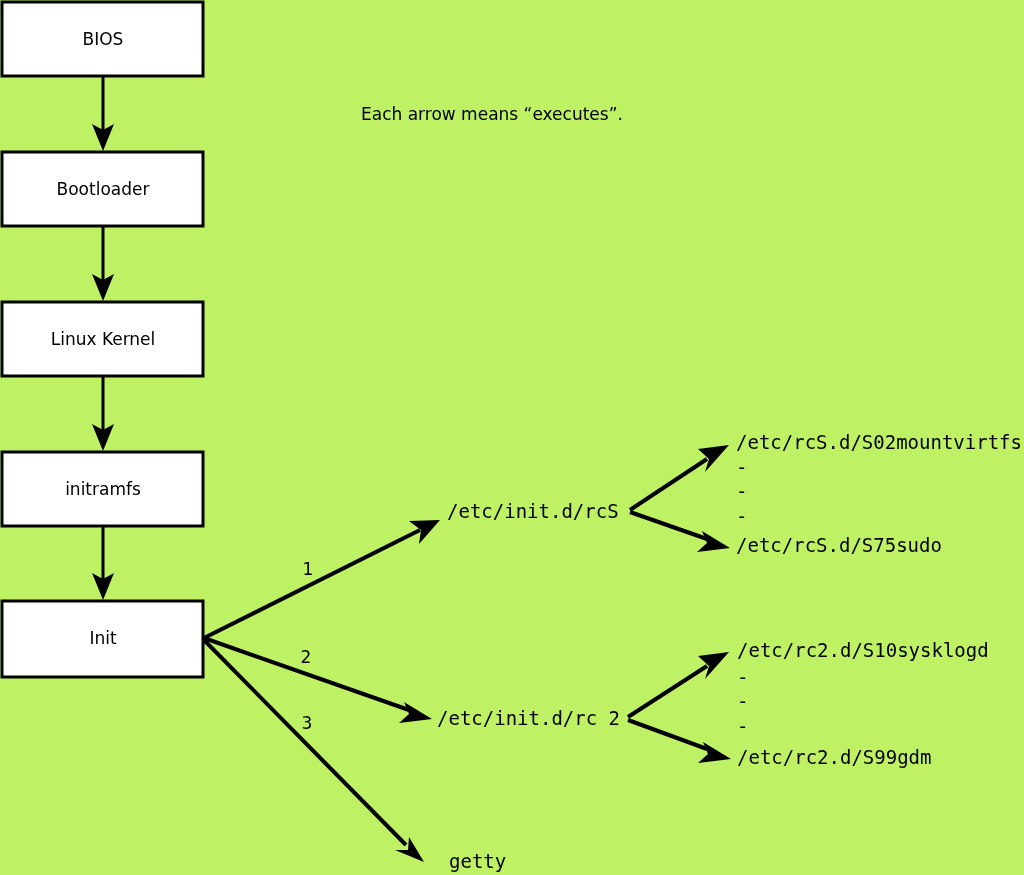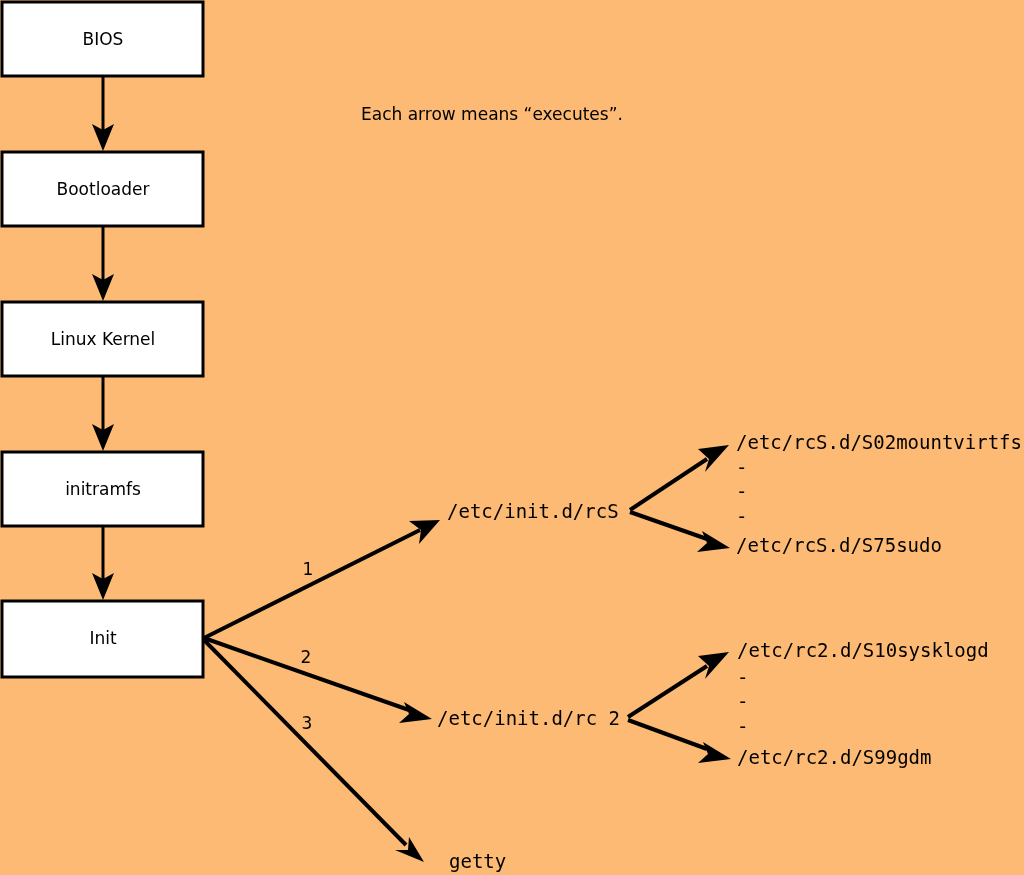--- a/index.html
+++ b/index.html
@@ -4,21 +4,21 @@
 <style>
   html, body {
     margin: 0;
     padding: 0;
     background: #ffffff;
   }
   #canvas {
     position: relative;
     width: 1024px;
     height: 875px;
-    background: #fdba74;
+    background: #bef264;
     overflow: hidden;
   }
   svg.diagram {
     display: block;
     width: 1024px;
     height: 875px;
   }
   .node-box {
     fill: #ffffff;
     stroke: #000000;

